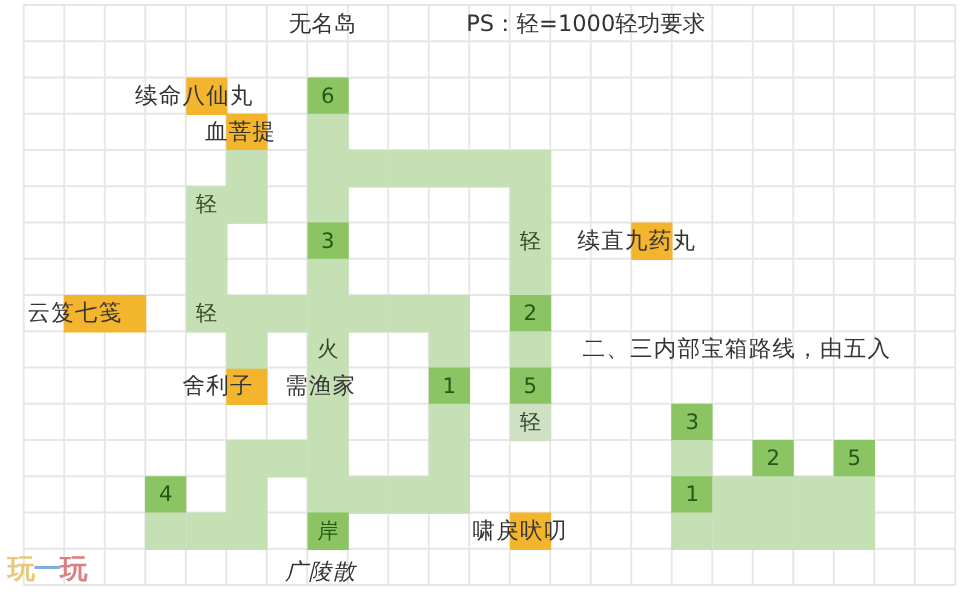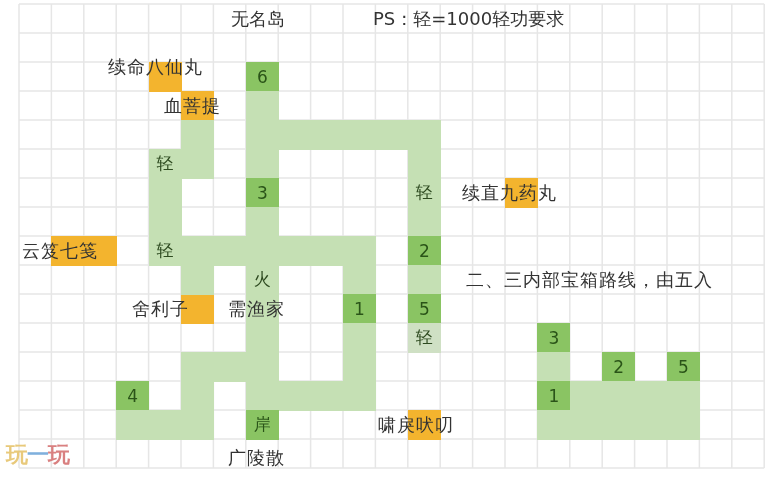--- a/index.html
+++ b/index.html
@@ -132,26 +132,26 @@
     <div class="cell light" style="left: 569.8px; top: 410px; width: 33px; height: 29.6px;"></div>
     <div class="cell light" style="left: 602.2px; top: 410px; width: 33px; height: 29.6px;"></div>
     <div class="cell light" style="left: 634.6px; top: 410px; width: 33px; height: 29.6px;"></div>
     <div class="cell light" style="left: 667px; top: 410px; width: 33px; height: 29.6px;"></div>
   </div>
 
 <div class="title" style="left:231px;top:7px;">无名岛</div>
 <div class="title" style="left:373px;top:7px;">PS：轻=1000轻功要求</div>
 
 <div id="labels">
-    <div class="label" style="left: 108px; top: 56px;"><span>续命</span><span>八</span><span>仙丸</span></div>
+    <div class="label" style="left: 108px; top: 66px;"><span>续命</span><span>八</span><span>仙丸</span></div>
     <div class="label" style="left: 164px; top: 95px;"><span>血</span><span>菩</span><span>提</span></div>
     <div class="label" style="left: 22px; top: 240px;"><span>云</span><span>笈七</span><span>笺</span></div>
-    <div class="label" style="left: 132px; top: 298px;"><span>舍利</span><span>子</span><span></span></div>
+    <div class="label" style="left: 146px; top: 298px;"><span>舍利</span><span>子</span><span></span></div>
     <div class="label" style="left: 228px; top: 298px; text-align: right;"><span>需渔家</span><span></span><span></span></div>
     <div class="label" style="left: 462px; top: 182px;"><span>续直</span><span>九</span><span>药丸</span></div>
     <div class="label" style="left: 378px; top: 414px; text-align: center;"><span>啸</span><span>戾吠</span><span>叨</span></div>
-    <div class="label" style="left: 228px; top: 447px;"><span>广陵散</span><span></span><span></span></div>
+    <div class="label" style="left: 228px; top: 447px; font-style: italic;"><span>广陵散</span><span></span><span></span></div>
     <div class="label" style="left: 466px; top: 269px;"><span>二、三内部宝箱路线，由五入</span><span></span><span></span></div>
   </div>
 
 <div class="watermark">
   <span style="color:#e8c97a">玩</span><span style="color:#7fb0dd">一</span><span style="color:#d98080">玩</span>
 </div>
 
 </body></html>

